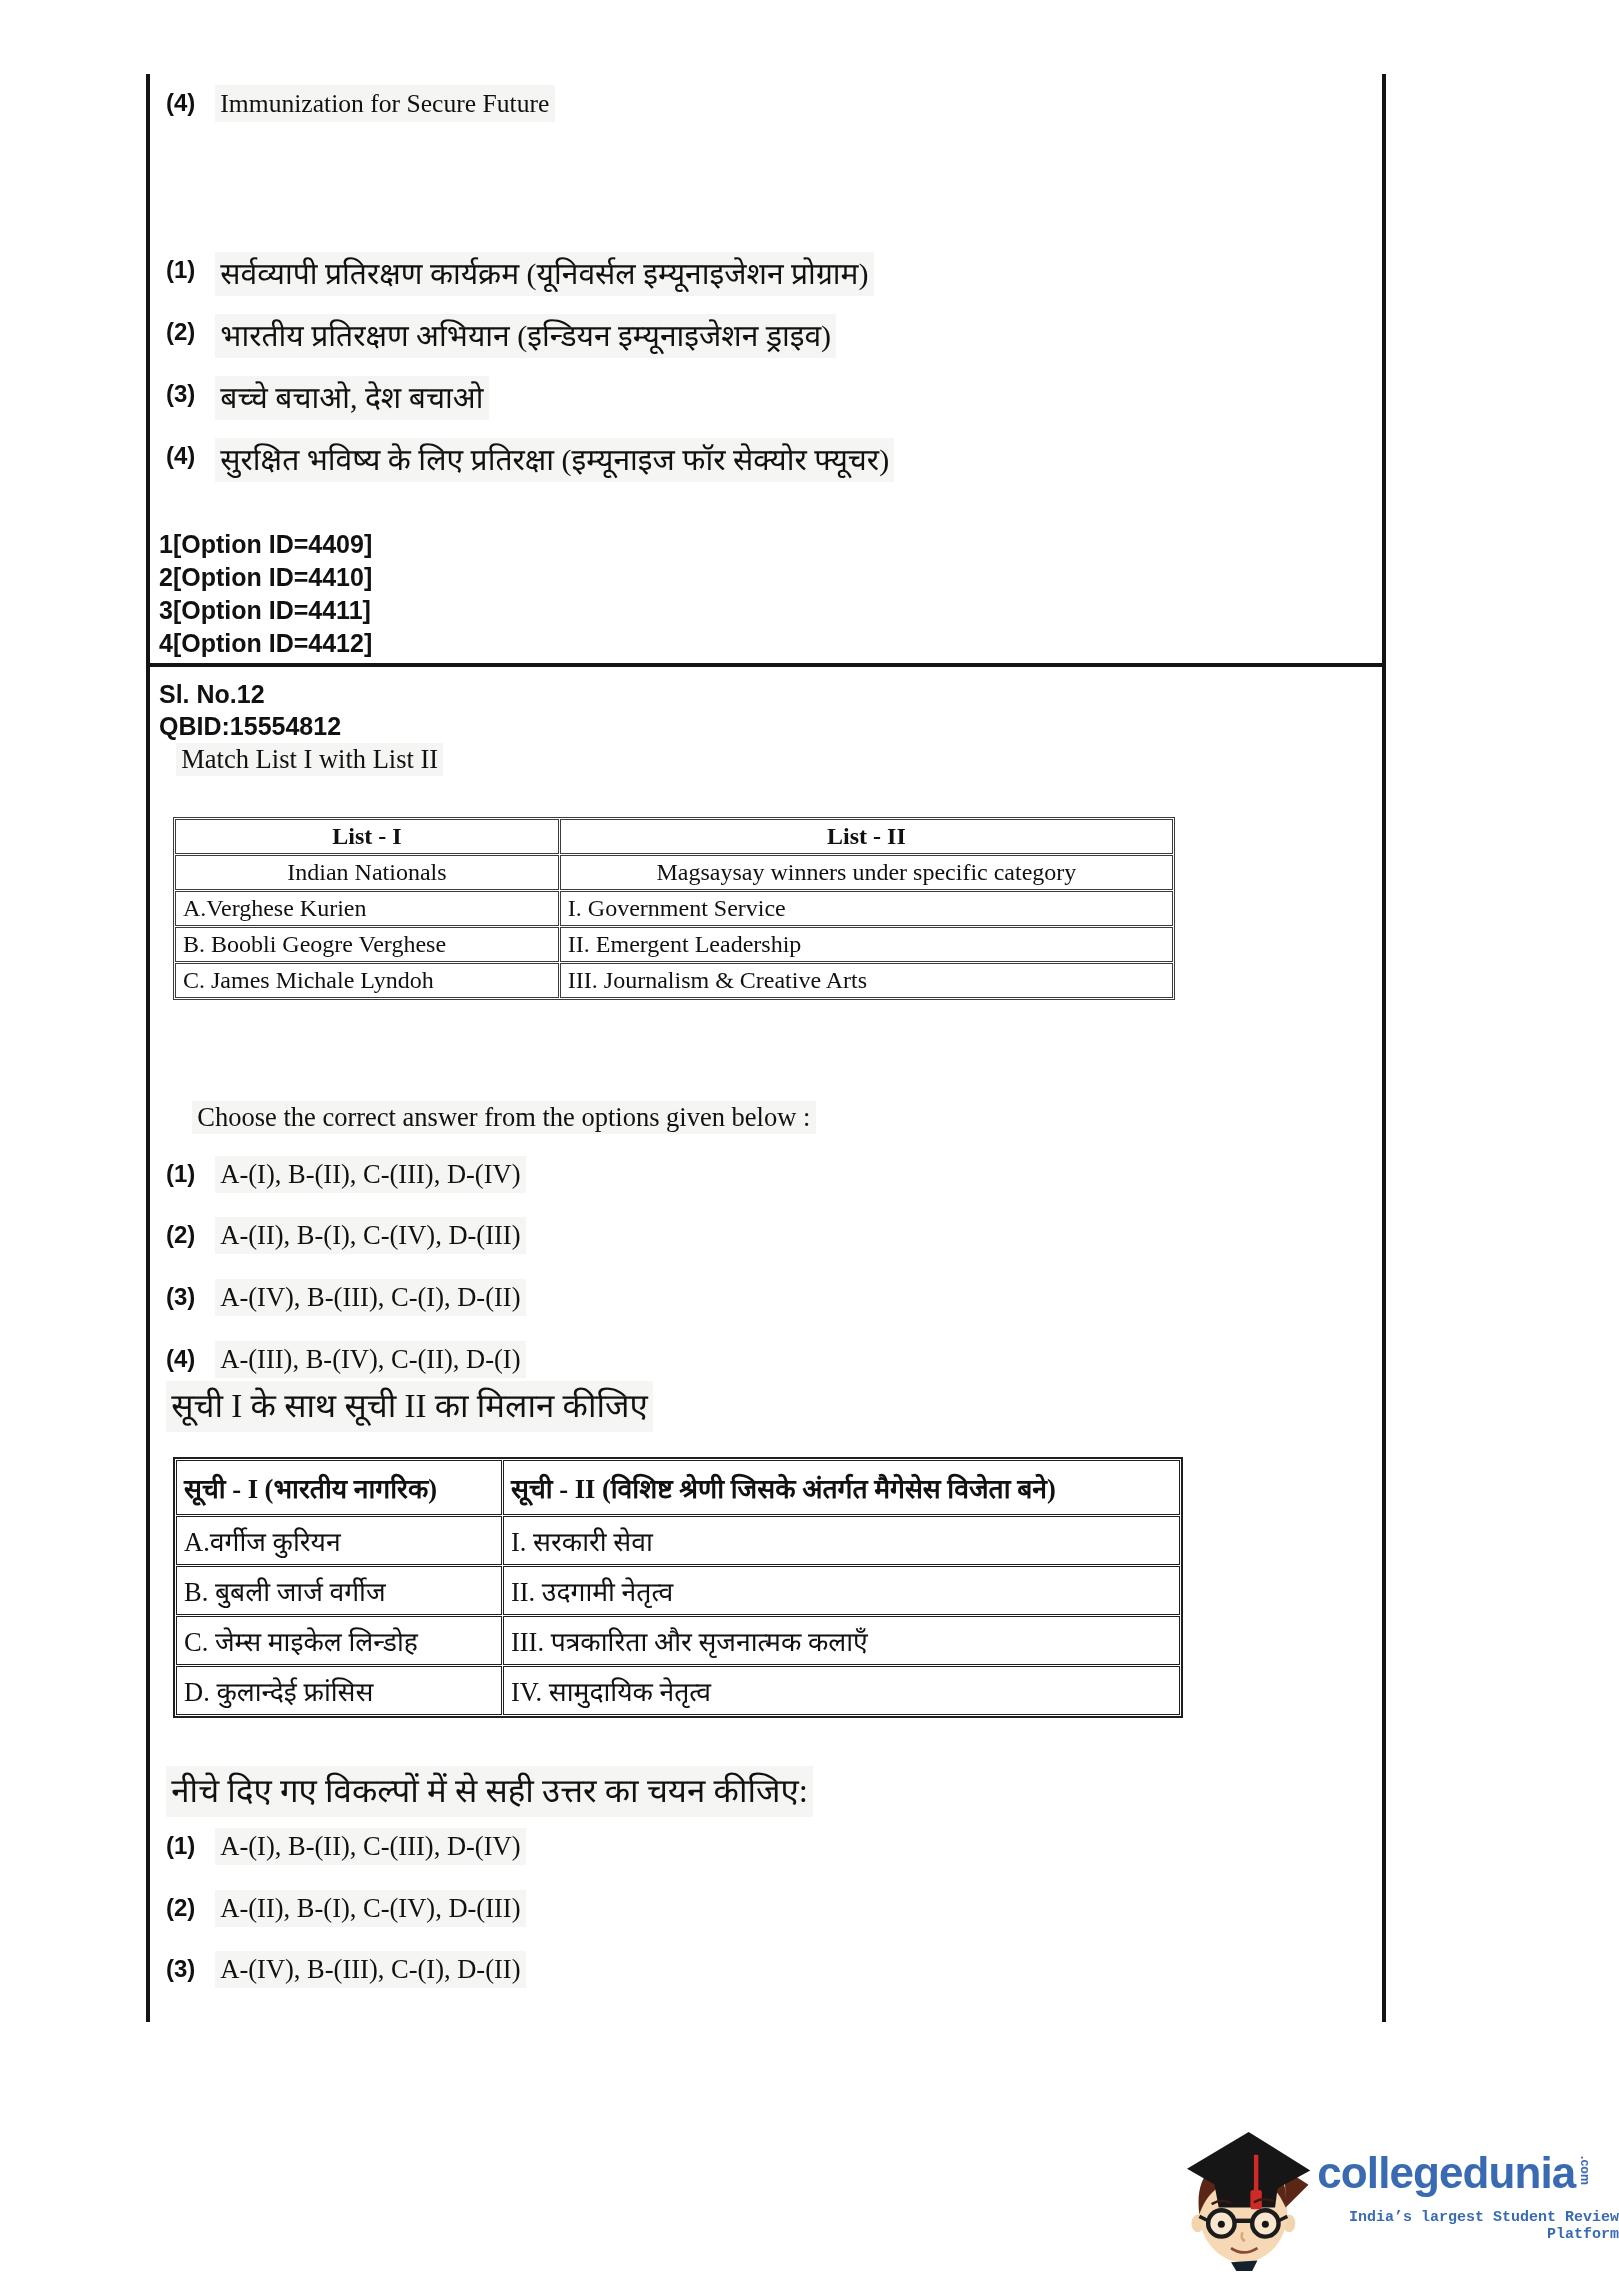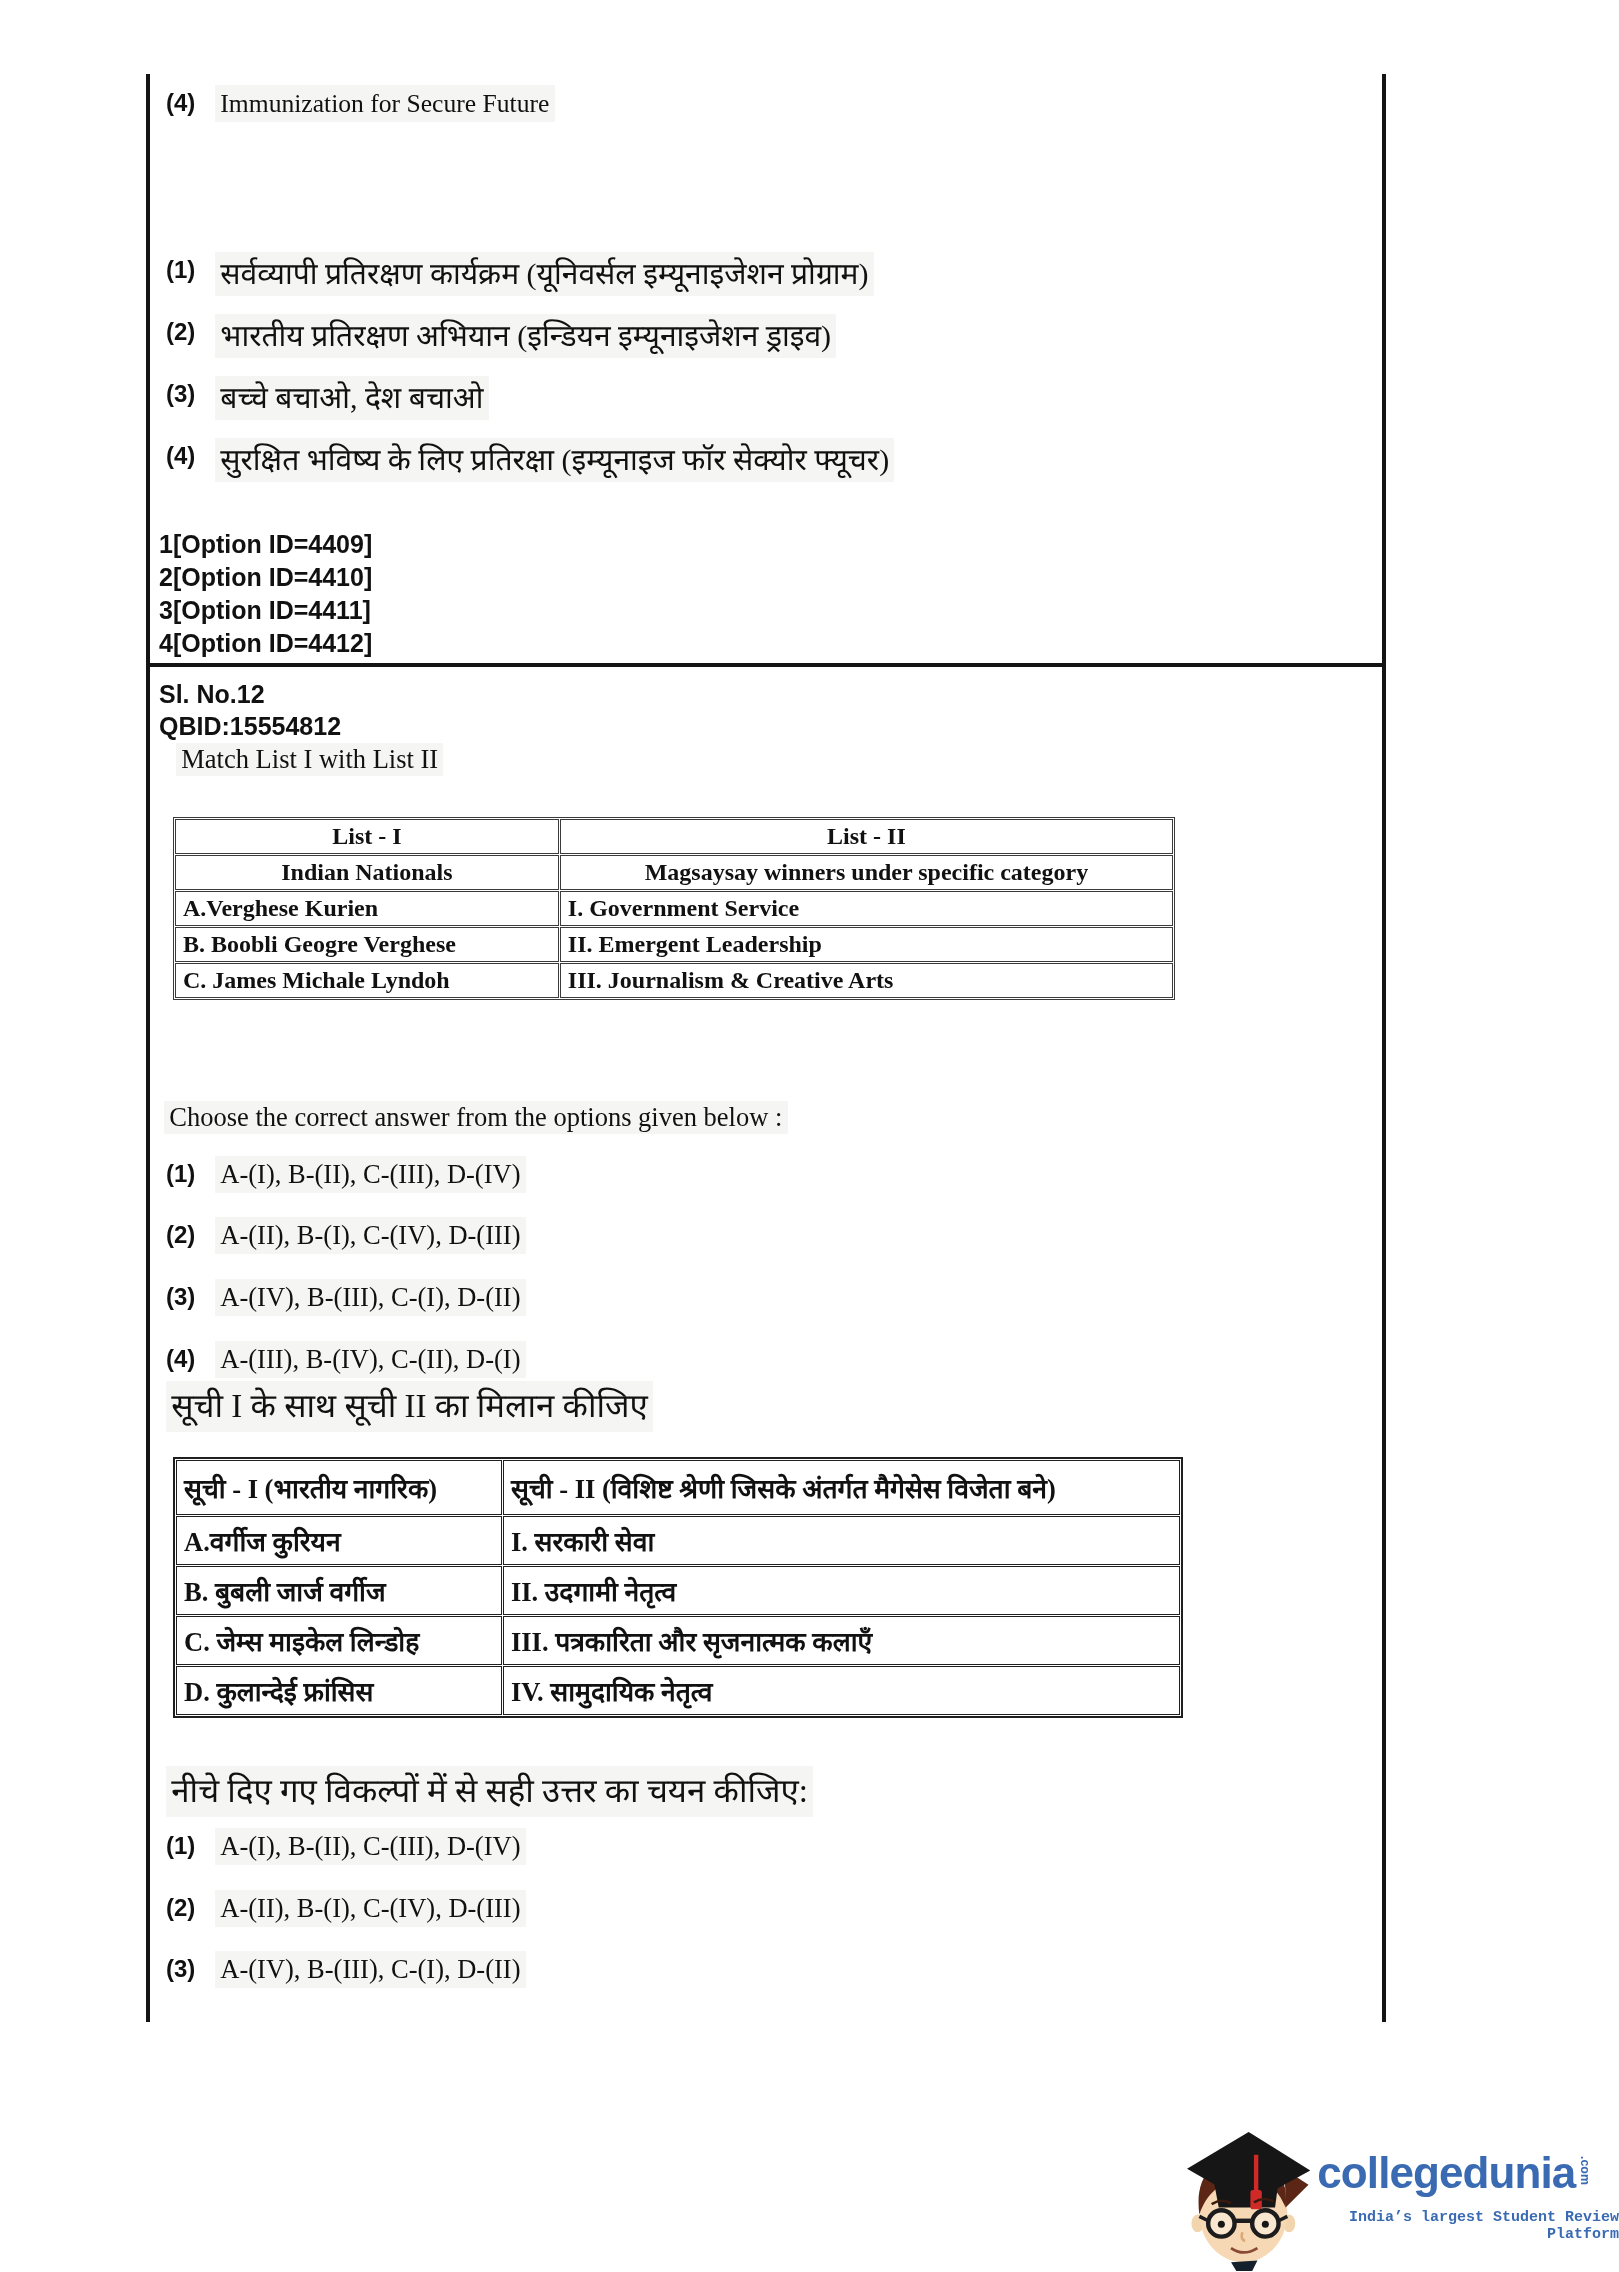--- a/index.html
+++ b/index.html
@@ -23,21 +23,21 @@
   .hi-head   { font-size:33px; line-height:49px; }
 
   .ids-block div  { font-weight:bold; font-size:25px; line-height:33px;
                     font-family:"Liberation Sans","DejaVu Sans",sans-serif; }
   .meta-block div { font-weight:bold; font-size:25px; line-height:32px;
                     font-family:"Liberation Sans","DejaVu Sans",sans-serif; }
 
   .match-en, .choose-en { font-size:26.5px; }
 
   table.qtbl { border-collapse:separate; border-spacing:1.8px; background:#fff; }
-  table.qtbl td { background:#fff; vertical-align:middle;font-weight:bold; }
+  table.qtbl td { background:#fff; vertical-align:middle; }
 
   table.tbl-en { border:1.8px solid #3b3b3b; width:1002px; }
   table.tbl-en td { border:1.8px solid #3b3b3b; font-size:24px; padding:1.8px 7px; height:35px; }
   table.tbl-en .th  { font-weight:bold; text-align:center; }
   table.tbl-en .sub { text-align:center; }
 
   table.tbl-hi { border:2.6px solid #1f1f1f; width:1010px; }
   table.tbl-hi td { border:1.8px solid #1f1f1f; font-size:26.5px; padding:1.8px 7px; height:49px; }
   table.tbl-hi .th { font-weight:bold; }
 
@@ -115,21 +115,21 @@
       <td>B. Boobli Geogre Verghese</td>
       <td>II. Emergent Leadership</td>
     </tr>
     <tr>
       <td>C. James Michale Lyndoh</td>
       <td>III. Journalism &amp; Creative Arts</td>
     </tr>
   </tbody>
     </table>
 
-  <div class="abs choose-en hl" style="left:164px; top:1101px;">Choose the correct answer from the options given below :</div>
+  <div class="abs choose-en hl" style="left:192px; top:1101px;">Choose the correct answer from the options given below :</div>
 
   <div class="abs opt" style="left:166px; top:1156px; width:1209px;">
     <span class="num">(1)</span>
     <span class="txt-en-o hl">A-(I), B-(II), C-(III), D-(IV)</span>
   </div>
   <div class="abs opt" style="left:166px; top:1217px; width:1209px;">
     <span class="num">(2)</span>
     <span class="txt-en-o hl">A-(II), B-(I), C-(IV), D-(III)</span>
   </div>
   <div class="abs opt" style="left:166px; top:1279px; width:1209px;">

